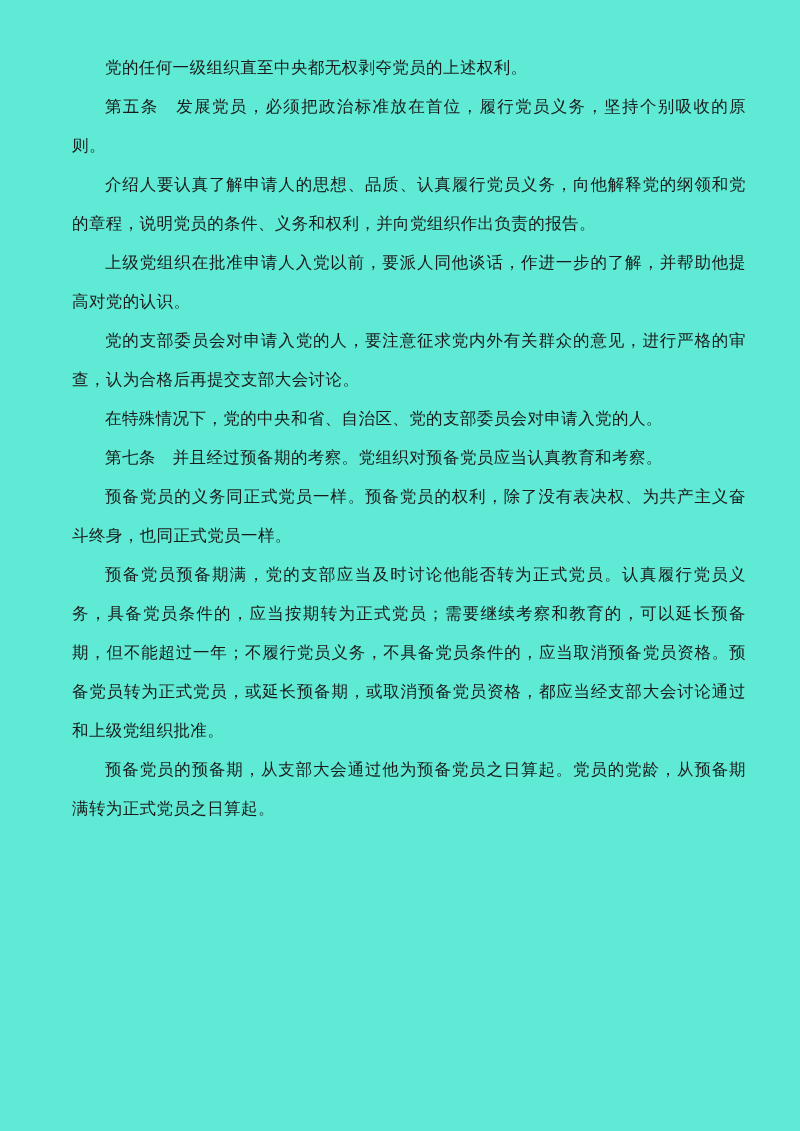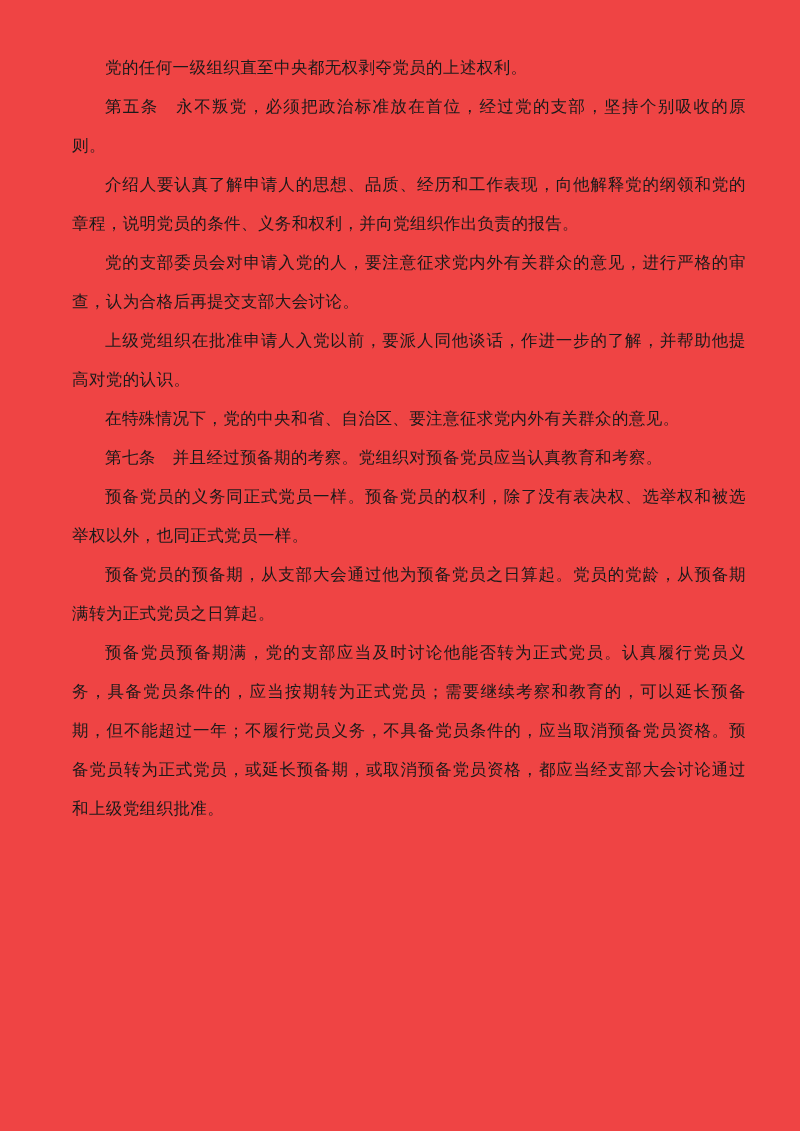--- a/index.html
+++ b/index.html
@@ -13,21 +13,21 @@
     font-family: "Liberation Serif", "DejaVu Serif", serif;
     color: #1a1a1a;
     overflow: hidden;
   }
   .page {
     position: relative;
     width: 800px;
     height: 1131px;
     box-sizing: border-box;
     padding: 48px 54px 40px 72px;
-    background: #ef4444;
+    background: #5eead4;
   }
   .doc-body {
     font-size: 16.5px;
     line-height: 39px;
     text-align: justify;
     text-justify: inter-ideograph;
     letter-spacing: 0.4px;
   }
   .para {
     margin: 0 0 0 0;
@@ -37,23 +37,23 @@
   .para.first {
     text-indent: 2em;
   }
 </style>
 </head>
 <body>
 
 <div class="page">
   <div class="doc-body">
     <p class="para first">党的任何一级组织直至中央都无权剥夺党员的上述权利。</p>
-    <p class="para">第五条　永不叛党，必须把政治标准放在首位，经过党的支部，坚持个别吸收的原则。</p>
-    <p class="para">介绍人要认真了解申请人的思想、品质、经历和工作表现，向他解释党的纲领和党的章程，说明党员的条件、义务和权利，并向党组织作出负责的报告。</p>
+    <p class="para">第五条　发展党员，必须把政治标准放在首位，履行党员义务，坚持个别吸收的原则。</p>
+    <p class="para">介绍人要认真了解申请人的思想、品质、认真履行党员义务，向他解释党的纲领和党的章程，说明党员的条件、义务和权利，并向党组织作出负责的报告。</p>
+    <p class="para">上级党组织在批准申请人入党以前，要派人同他谈话，作进一步的了解，并帮助他提高对党的认识。</p>
     <p class="para">党的支部委员会对申请入党的人，要注意征求党内外有关群众的意见，进行严格的审查，认为合格后再提交支部大会讨论。</p>
-    <p class="para">上级党组织在批准申请人入党以前，要派人同他谈话，作进一步的了解，并帮助他提高对党的认识。</p>
-    <p class="para">在特殊情况下，党的中央和省、自治区、要注意征求党内外有关群众的意见。</p>
+    <p class="para">在特殊情况下，党的中央和省、自治区、党的支部委员会对申请入党的人。</p>
     <p class="para">第七条　并且经过预备期的考察。党组织对预备党员应当认真教育和考察。</p>
-    <p class="para">预备党员的义务同正式党员一样。预备党员的权利，除了没有表决权、选举权和被选举权以外，也同正式党员一样。</p>
+    <p class="para">预备党员的义务同正式党员一样。预备党员的权利，除了没有表决权、为共产主义奋斗终身，也同正式党员一样。</p>
+    <p class="para">预备党员预备期满，党的支部应当及时讨论他能否转为正式党员。认真履行党员义务，具备党员条件的，应当按期转为正式党员；需要继续考察和教育的，可以延长预备期，但不能超过一年；不履行党员义务，不具备党员条件的，应当取消预备党员资格。预备党员转为正式党员，或延长预备期，或取消预备党员资格，都应当经支部大会讨论通过和上级党组织批准。</p>
     <p class="para">预备党员的预备期，从支部大会通过他为预备党员之日算起。党员的党龄，从预备期满转为正式党员之日算起。</p>
-    <p class="para">预备党员预备期满，党的支部应当及时讨论他能否转为正式党员。认真履行党员义务，具备党员条件的，应当按期转为正式党员；需要继续考察和教育的，可以延长预备期，但不能超过一年；不履行党员义务，不具备党员条件的，应当取消预备党员资格。预备党员转为正式党员，或延长预备期，或取消预备党员资格，都应当经支部大会讨论通过和上级党组织批准。</p>
   </div>
 </div>
 
 </body></html>

